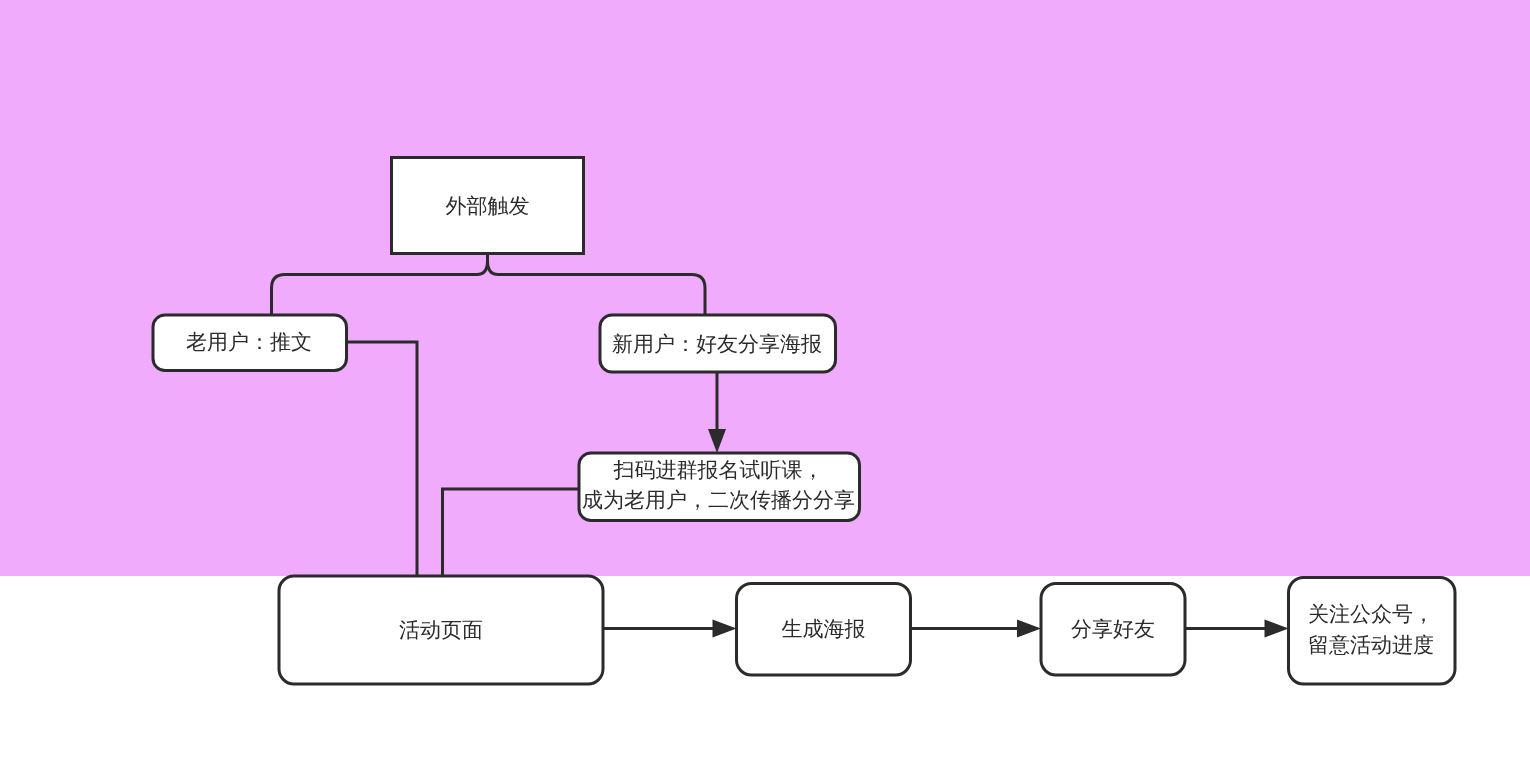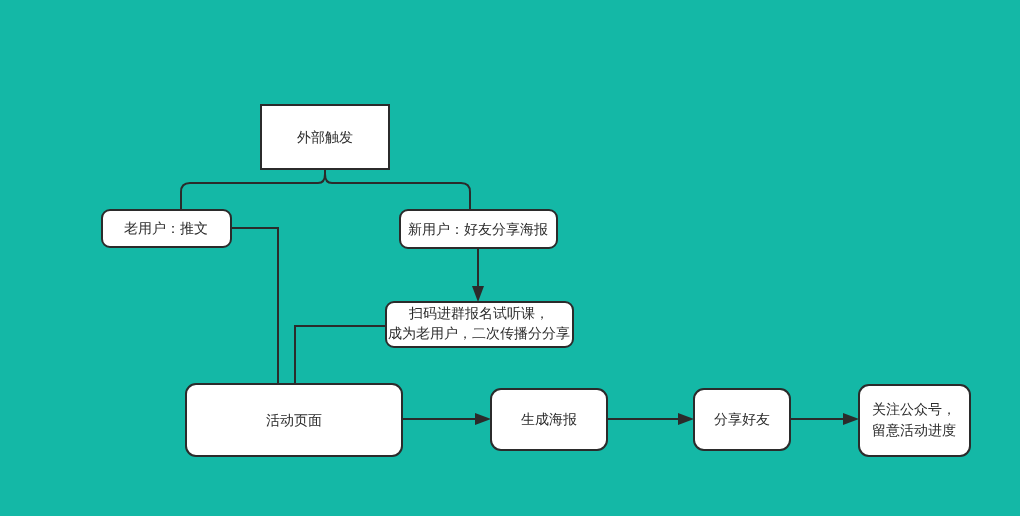--- a/index.html
+++ b/index.html
@@ -9,22 +9,22 @@
   }
   body {
     width: 1020px;
     height: 516px;
     font-family: "Liberation Sans", "DejaVu Sans", sans-serif;
     overflow: hidden;
   }
   #diagram-root {
     position: relative;
     width: 1020px;
-    height: 516px;
-    background: #14b8a6;
+    height: 384px;
+    background: #f0abfc;
   }
   svg.flow-canvas {
     position: absolute;
     top: 0;
     left: 0;
     width: 1020px;
     height: 516px;
   }
   .node-shape {
     fill: #ffffff;

